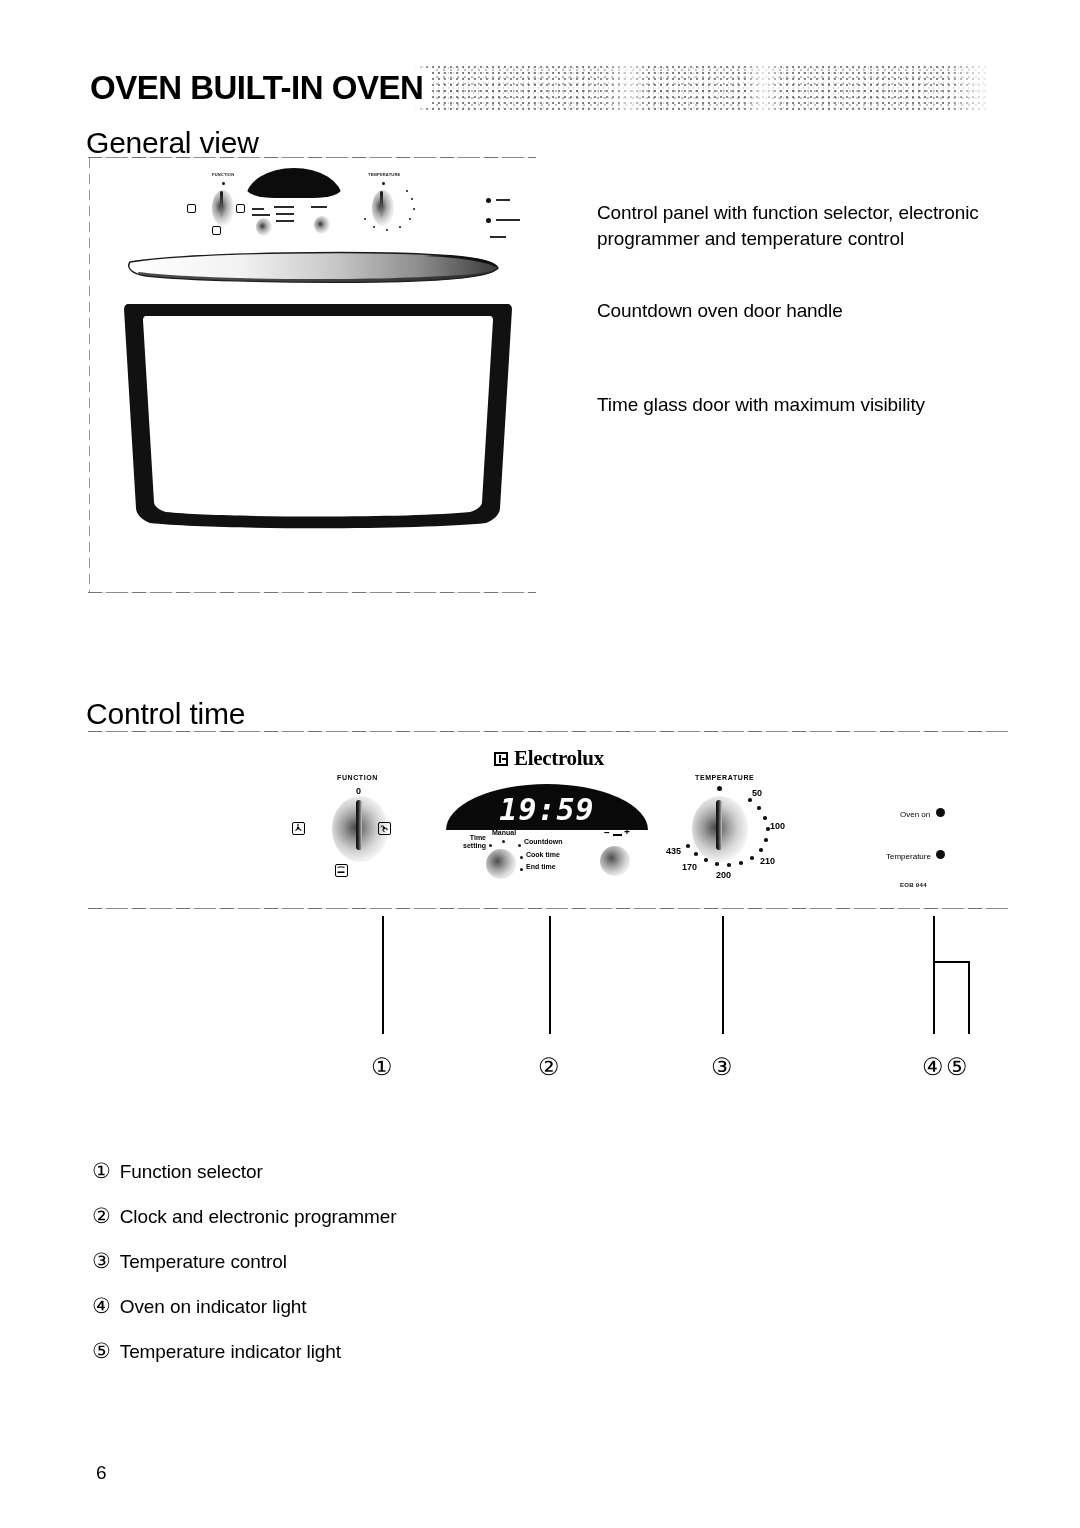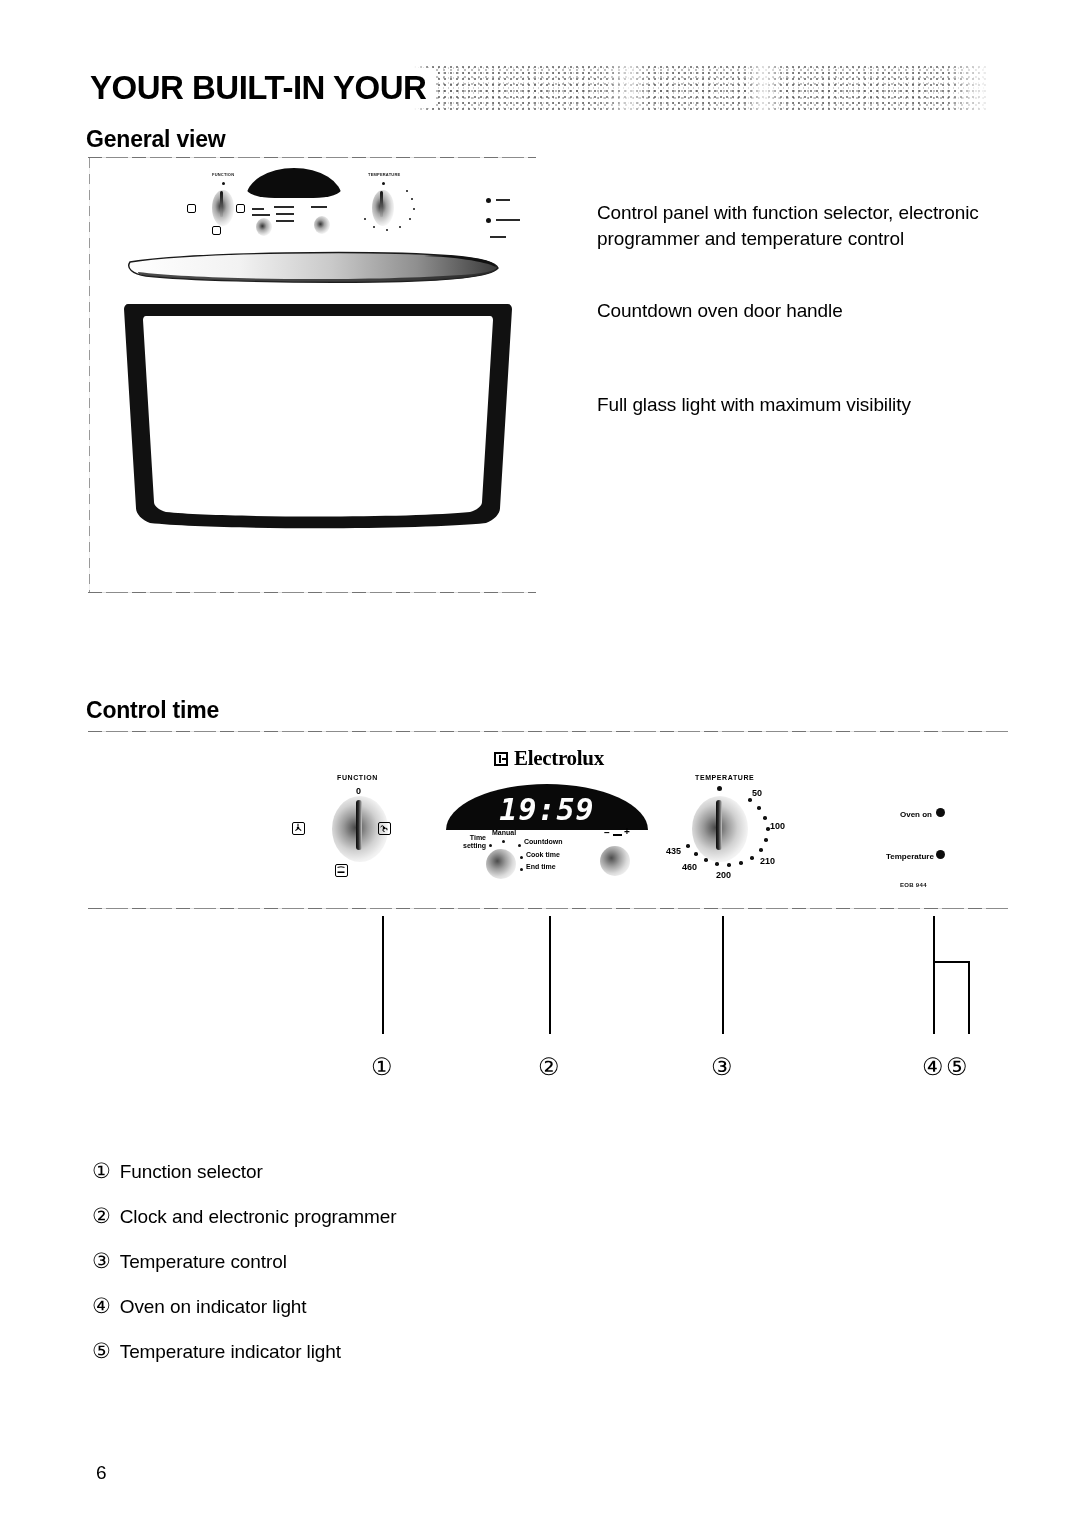--- a/index.html
+++ b/index.html
@@ -62,22 +62,22 @@
     letter-spacing: -0.5px;
     line-height: 40px;
     white-space: nowrap;
     background: #ffffff;
     padding-right: 8px;
   }
 
   
   .section-heading {
     position: absolute;
-    font-size: 23px;
-    font-weight: bold;
+    font-size: 30px;
+    font-weight: normal;
     letter-spacing: -0.2px;
     white-space: nowrap;
   }
   #general-view-heading { left: 86px; top: 126px; }
   #control-panel-heading { left: 86px; top: 697px; }
 
   
   .scan-rule {
     position: absolute;
     height: 1px;
@@ -263,21 +263,21 @@
   }
   .panel-scale-num {
     position: absolute;
     font-size: 9px;
     font-weight: bold;
     white-space: nowrap;
   }
   .indicator-label {
     position: absolute;
     font-size: 8px;
-    font-weight: bold;
+    font-weight: normal;
     white-space: nowrap;
   }
   .indicator-led {
     position: absolute;
     width: 9px; height: 9px;
     border-radius: 50%;
     background: #0d0d0d;
   }
   #model-code {
     position: absolute;
@@ -411,21 +411,21 @@
     font-size: 19px;
   }
 </style>
 </head>
 <body>
 
 <div id="page">
 
   <div id="header-banner">
     <div id="header-halftone"></div>
-    <div id="header-title">YOUR BUILT-IN YOUR</div>
+    <div id="header-title">OVEN BUILT-IN OVEN</div>
   </div>
 
   <div class="section-heading" id="general-view-heading">General view</div>
   <div class="scan-rule" id="rule-general"></div>
   <div class="vdash" id="vdash-left"></div>
   <div class="scan-rule" id="rule-general-2"></div>
 
   <div id="oven-illustration">
 
     <div id="mini-panel">
@@ -498,21 +498,21 @@
     <div id="glass-door">
       <svg width="396" height="232" viewBox="0 0 396 232">
         <path d="M8,4 L388,4 C390,4 392,6 392,9 L380,208 C380,214 374,220 366,223 C300,230 96,230 30,223 C22,220 16,214 16,208 L4,9 C4,6 6,4 8,4 Z" fill="#111111"></path>
         <path d="M26,16 L370,16 C372,16 373,18 373,20 L362,202 C362,206 357,210 350,212 C292,218 104,218 46,212 C39,210 34,206 34,202 L23,20 C23,18 24,16 26,16 Z" fill="#ffffff"></path>
       </svg>
     </div>
   </div>
 
   <div class="callout-text" id="callout-1">Control panel with function selector, electronic programmer and temperature control</div>
   <div class="callout-text" id="callout-2">Countdown oven door handle</div>
-  <div class="callout-text" id="callout-3">Full glass light with maximum visibility</div>
+  <div class="callout-text" id="callout-3">Time glass door with maximum visibility</div>
 
   <div class="section-heading" id="control-panel-heading">Control time</div>
   <div class="scan-rule" id="rule-control-top"></div>
 
   <div id="control-panel-diagram">
 
     <div id="brand-logo">
       <div id="brand-mark"></div>
       <div id="brand-name">Electrolux</div>
     </div>
@@ -581,21 +581,21 @@
     <div class="temp-dot" style="left:639px; top:129px;"></div>
     <div class="temp-dot" style="left:627px; top:128px;"></div>
     <div class="temp-dot" style="left:616px; top:124px;"></div>
     <div class="temp-dot" style="left:606px; top:118px;"></div>
     <div class="temp-dot" style="left:598px; top:110px;"></div>
 
     <div class="panel-scale-num" style="left:664px; top:54px;">50</div>
     <div class="panel-scale-num" style="left:682px; top:87px;">100</div>
     <div class="panel-scale-num" style="left:672px; top:122px;">210</div>
     <div class="panel-scale-num" style="left:628px; top:136px;">200</div>
-    <div class="panel-scale-num" style="left:594px; top:128px;">460</div>
+    <div class="panel-scale-num" style="left:594px; top:128px;">170</div>
     <div class="panel-scale-num" style="left:578px; top:112px;">435</div>
 
     <div class="indicator-label" style="left:812px; top:76px;">Oven on</div>
     <div class="indicator-led" style="left:848px; top:74px;"></div>
     <div class="indicator-label" style="left:798px; top:118px;">Temperature</div>
     <div class="indicator-led" style="left:848px; top:116px;"></div>
     <div id="model-code" style="left:812px; top:148px;">EOB 944</div>
   </div>
 
   <div class="scan-rule" id="rule-control-bottom"></div>

